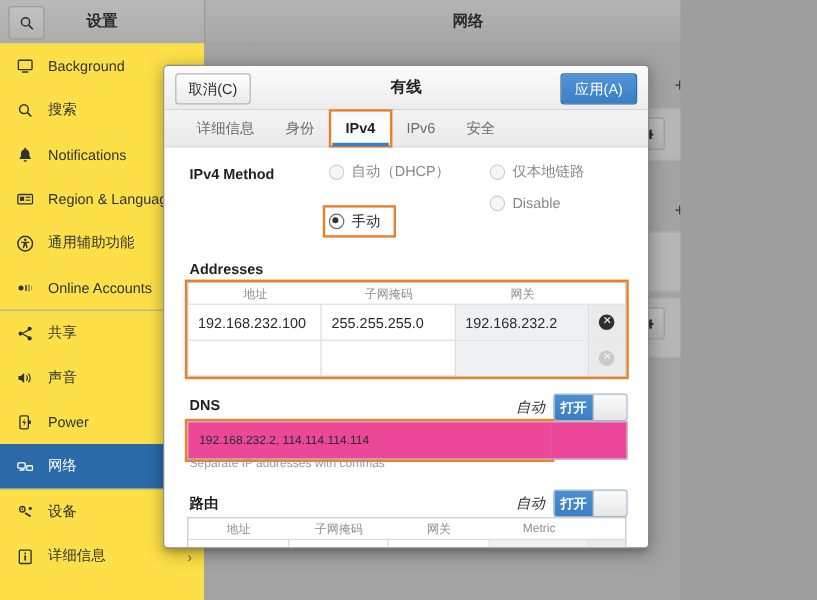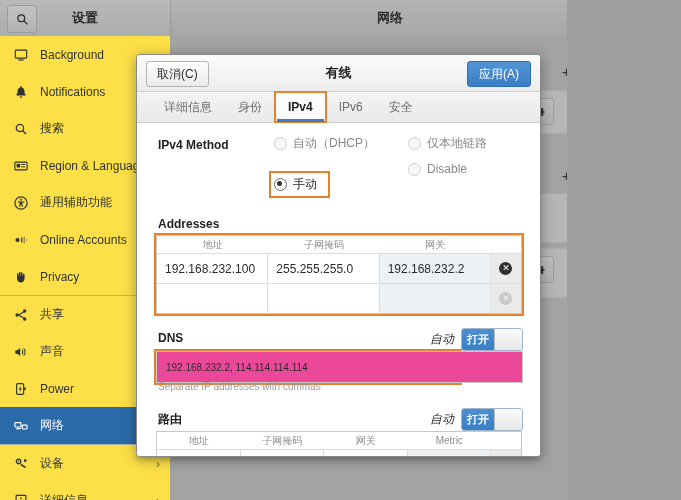--- a/index.html
+++ b/index.html
@@ -169,33 +169,33 @@
             <svg viewBox="0 0 16 16">
               <rect x="1.5" y="2.5" width="13" height="9" rx="1" fill="none" stroke="currentColor" stroke-width="1.3"></rect>
               <rect x="5" y="13" width="6" height="1.4"></rect>
             </svg>
           </span>
           <span class="lbl">Background</span>
         </div>
         <div class="sb-item">
           <span class="ico" style="color:#2e3436">
             <svg viewBox="0 0 16 16">
-              <path d="M8 1.4a1 1 0 011 1v.5a4 4 0 013 3.8V9l1.3 2.2a.6.6 0 01-.5.9H3.2a.6.6 0 01-.5-.9L4 9V6.7a4 4 0 013-3.8v-.5a1 1 0 011-1zM6.4 13.1h3.2a1.6 1.6 0 01-3.2 0z"></path>
-            </svg>
-          </span>
-          <span class="lbl">Notifications</span>
-        </div>
-        <div class="sb-item">
-          <span class="ico" style="color:#2e3436">
-            <svg viewBox="0 0 16 16">
               <circle cx="6.8" cy="6.8" r="4.2" fill="none" stroke="currentColor" stroke-width="1.4"></circle>
               <line x1="9.9" y1="9.9" x2="13.8" y2="13.8" stroke="currentColor" stroke-width="1.6"></line>
             </svg>
           </span>
           <span class="lbl">搜索</span>
+        </div>
+        <div class="sb-item">
+          <span class="ico" style="color:#2e3436">
+            <svg viewBox="0 0 16 16">
+              <path d="M8 1.4a1 1 0 011 1v.5a4 4 0 013 3.8V9l1.3 2.2a.6.6 0 01-.5.9H3.2a.6.6 0 01-.5-.9L4 9V6.7a4 4 0 013-3.8v-.5a1 1 0 011-1zM6.4 13.1h3.2a1.6 1.6 0 01-3.2 0z"></path>
+            </svg>
+          </span>
+          <span class="lbl">Notifications</span>
         </div>
         <div class="sb-item">
           <span class="ico" style="color:#2e3436">
             <svg viewBox="0 0 16 16">
               <rect x="1" y="3.5" width="14" height="9" rx="1.2" fill="none" stroke="currentColor" stroke-width="1.3"></rect>
               <rect x="3" y="5.6" width="4" height="4"></rect>
               <rect x="8.4" y="5.6" width="4.4" height="1.1"></rect>
               <rect x="8.4" y="8.4" width="4.4" height="1.1"></rect>
             </svg>
           </span>
@@ -214,28 +214,20 @@
         <div class="sb-item">
           <span class="ico" style="color:#2e3436">
             <svg viewBox="0 0 16 16">
               <circle cx="4" cy="8" r="2.4"></circle>
               <path d="M8 5.2h1.6v5.6H8z" opacity=".85"></path>
               <path d="M11 4.4h1.3v7.2H11z" opacity=".6"></path>
               <path d="M13.6 6h1v4h-1z" opacity=".4"></path>
             </svg>
           </span>
           <span class="lbl">Online Accounts</span>
-        </div>
-        <div class="sb-item">
-          <span class="ico" style="color:#2e3436">
-            <svg viewBox="0 0 16 16">
-              <path d="M3.4 7.2V4.6a.9.9 0 111.8 0v2.1h.5V3a.9.9 0 111.8 0v3.7h.5V3.4a.9.9 0 111.8 0v3.3h.5V5.1a.9.9 0 111.8 0v4.6c0 2.6-1.7 4.5-4.2 4.5S3.4 12.2 3.4 9.7z"></path>
-            </svg>
-          </span>
-          <span class="lbl">Privacy</span>
         </div>
         <div class="sb-divider"></div>
         <div class="sb-item">
           <span class="ico" style="color:#2e3436">
             <svg viewBox="0 0 16 16">
               <circle cx="12.2" cy="3.4" r="2"></circle>
               <circle cx="3.6" cy="8" r="2"></circle>
               <circle cx="12.2" cy="12.6" r="2"></circle>
               <path d="M5.2 7.1l5.6-3 .6 1.1-5.6 3zM5.2 8.9l5.6 3 .6-1.1-5.6-3z"></path>
             </svg>

